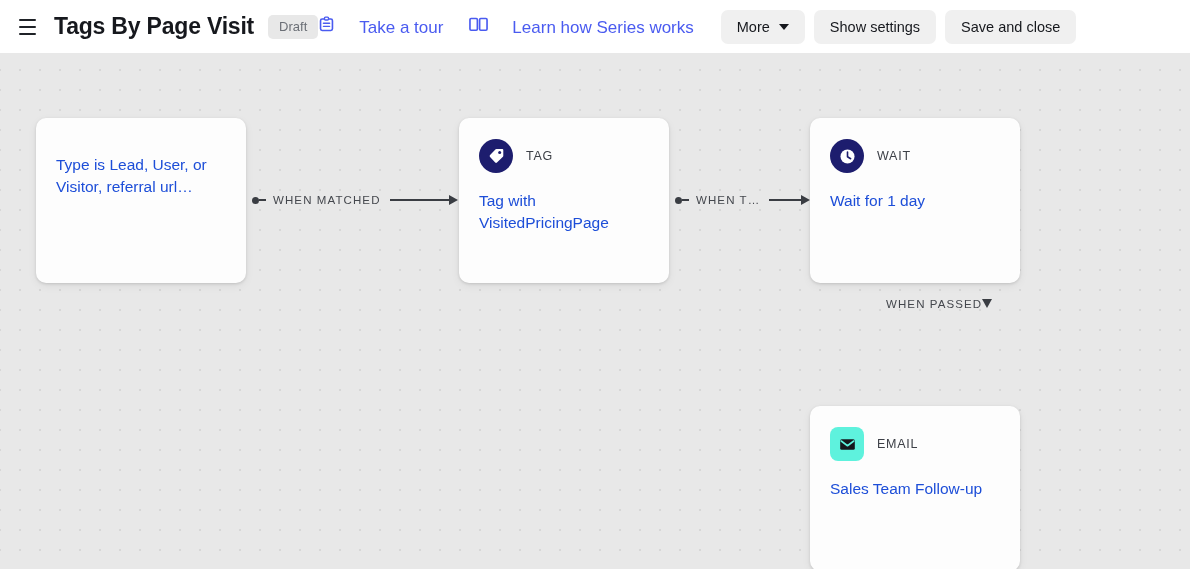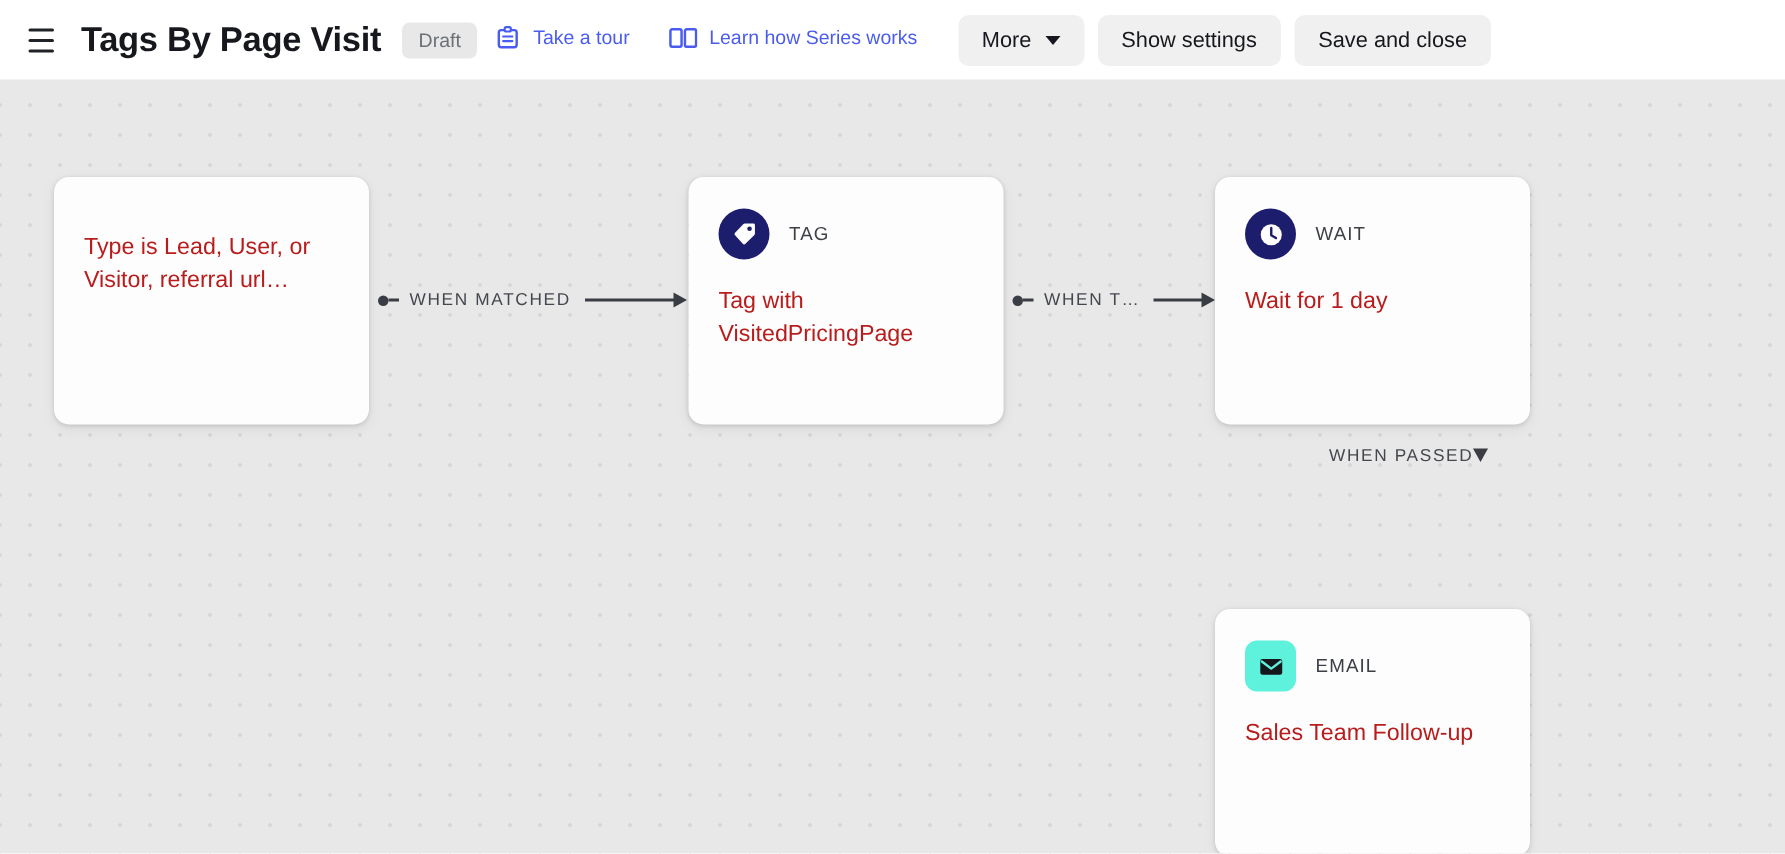--- a/index.html
+++ b/index.html
@@ -41,22 +41,22 @@
   #status-badge {
     margin-left: 14px;
     background: #e8e8e8; color: #6b6f76;
     font-size: 13px; border-radius: 5px;
     padding: 4px 11px 5px; white-space: nowrap;
   }
 
   #header-spacer { flex: 1 1 auto; }
 
   .header-link {
-    display: flex; align-items: flex-start; gap: 8px;
-    color: #4a5bf0; font-size: 13px;
+    display: flex; align-items: flex-end; gap: 24px;
+    color: #4a5bf0; font-size: 17px;
     text-decoration: none; cursor: pointer;
     white-space: nowrap; margin-right: 26px;
   }
   .header-link:last-of-type { margin-right: 18px; }
   .header-link .lbl { color: #4a5bf0; }
 
   .hbtn {
     background: #f0f0f0; border: none; border-radius: 7px;
     color: #16181d; font-size: 14.5px;
     font-family: "Liberation Sans", sans-serif;
@@ -96,21 +96,21 @@
     display: flex; align-items: center; gap: 13px;
     height: 36px;
   }
   .node-kind {
     font-size: 12.5px; letter-spacing: 0.75px;
     color: #3d4047; font-weight: normal;
     text-transform: uppercase; white-space: nowrap;
   }
   .node-body {
     margin-top: 16px;
-    font-size: 15.5px; color: #b91c1c;
+    font-size: 15.5px; color: #1d4ed8;
     line-height: 1.42;
   }
 
   
   .ico { flex: 0 0 auto; position: relative; }
   .ico-hex {
     width: 34px; height: 36px; background: #fcd744;
     clip-path: polygon(50% 0%, 100% 25%, 100% 75%, 50% 100%, 0% 75%, 0% 25%);
     display: flex; align-items: center; justify-content: center;
   }

